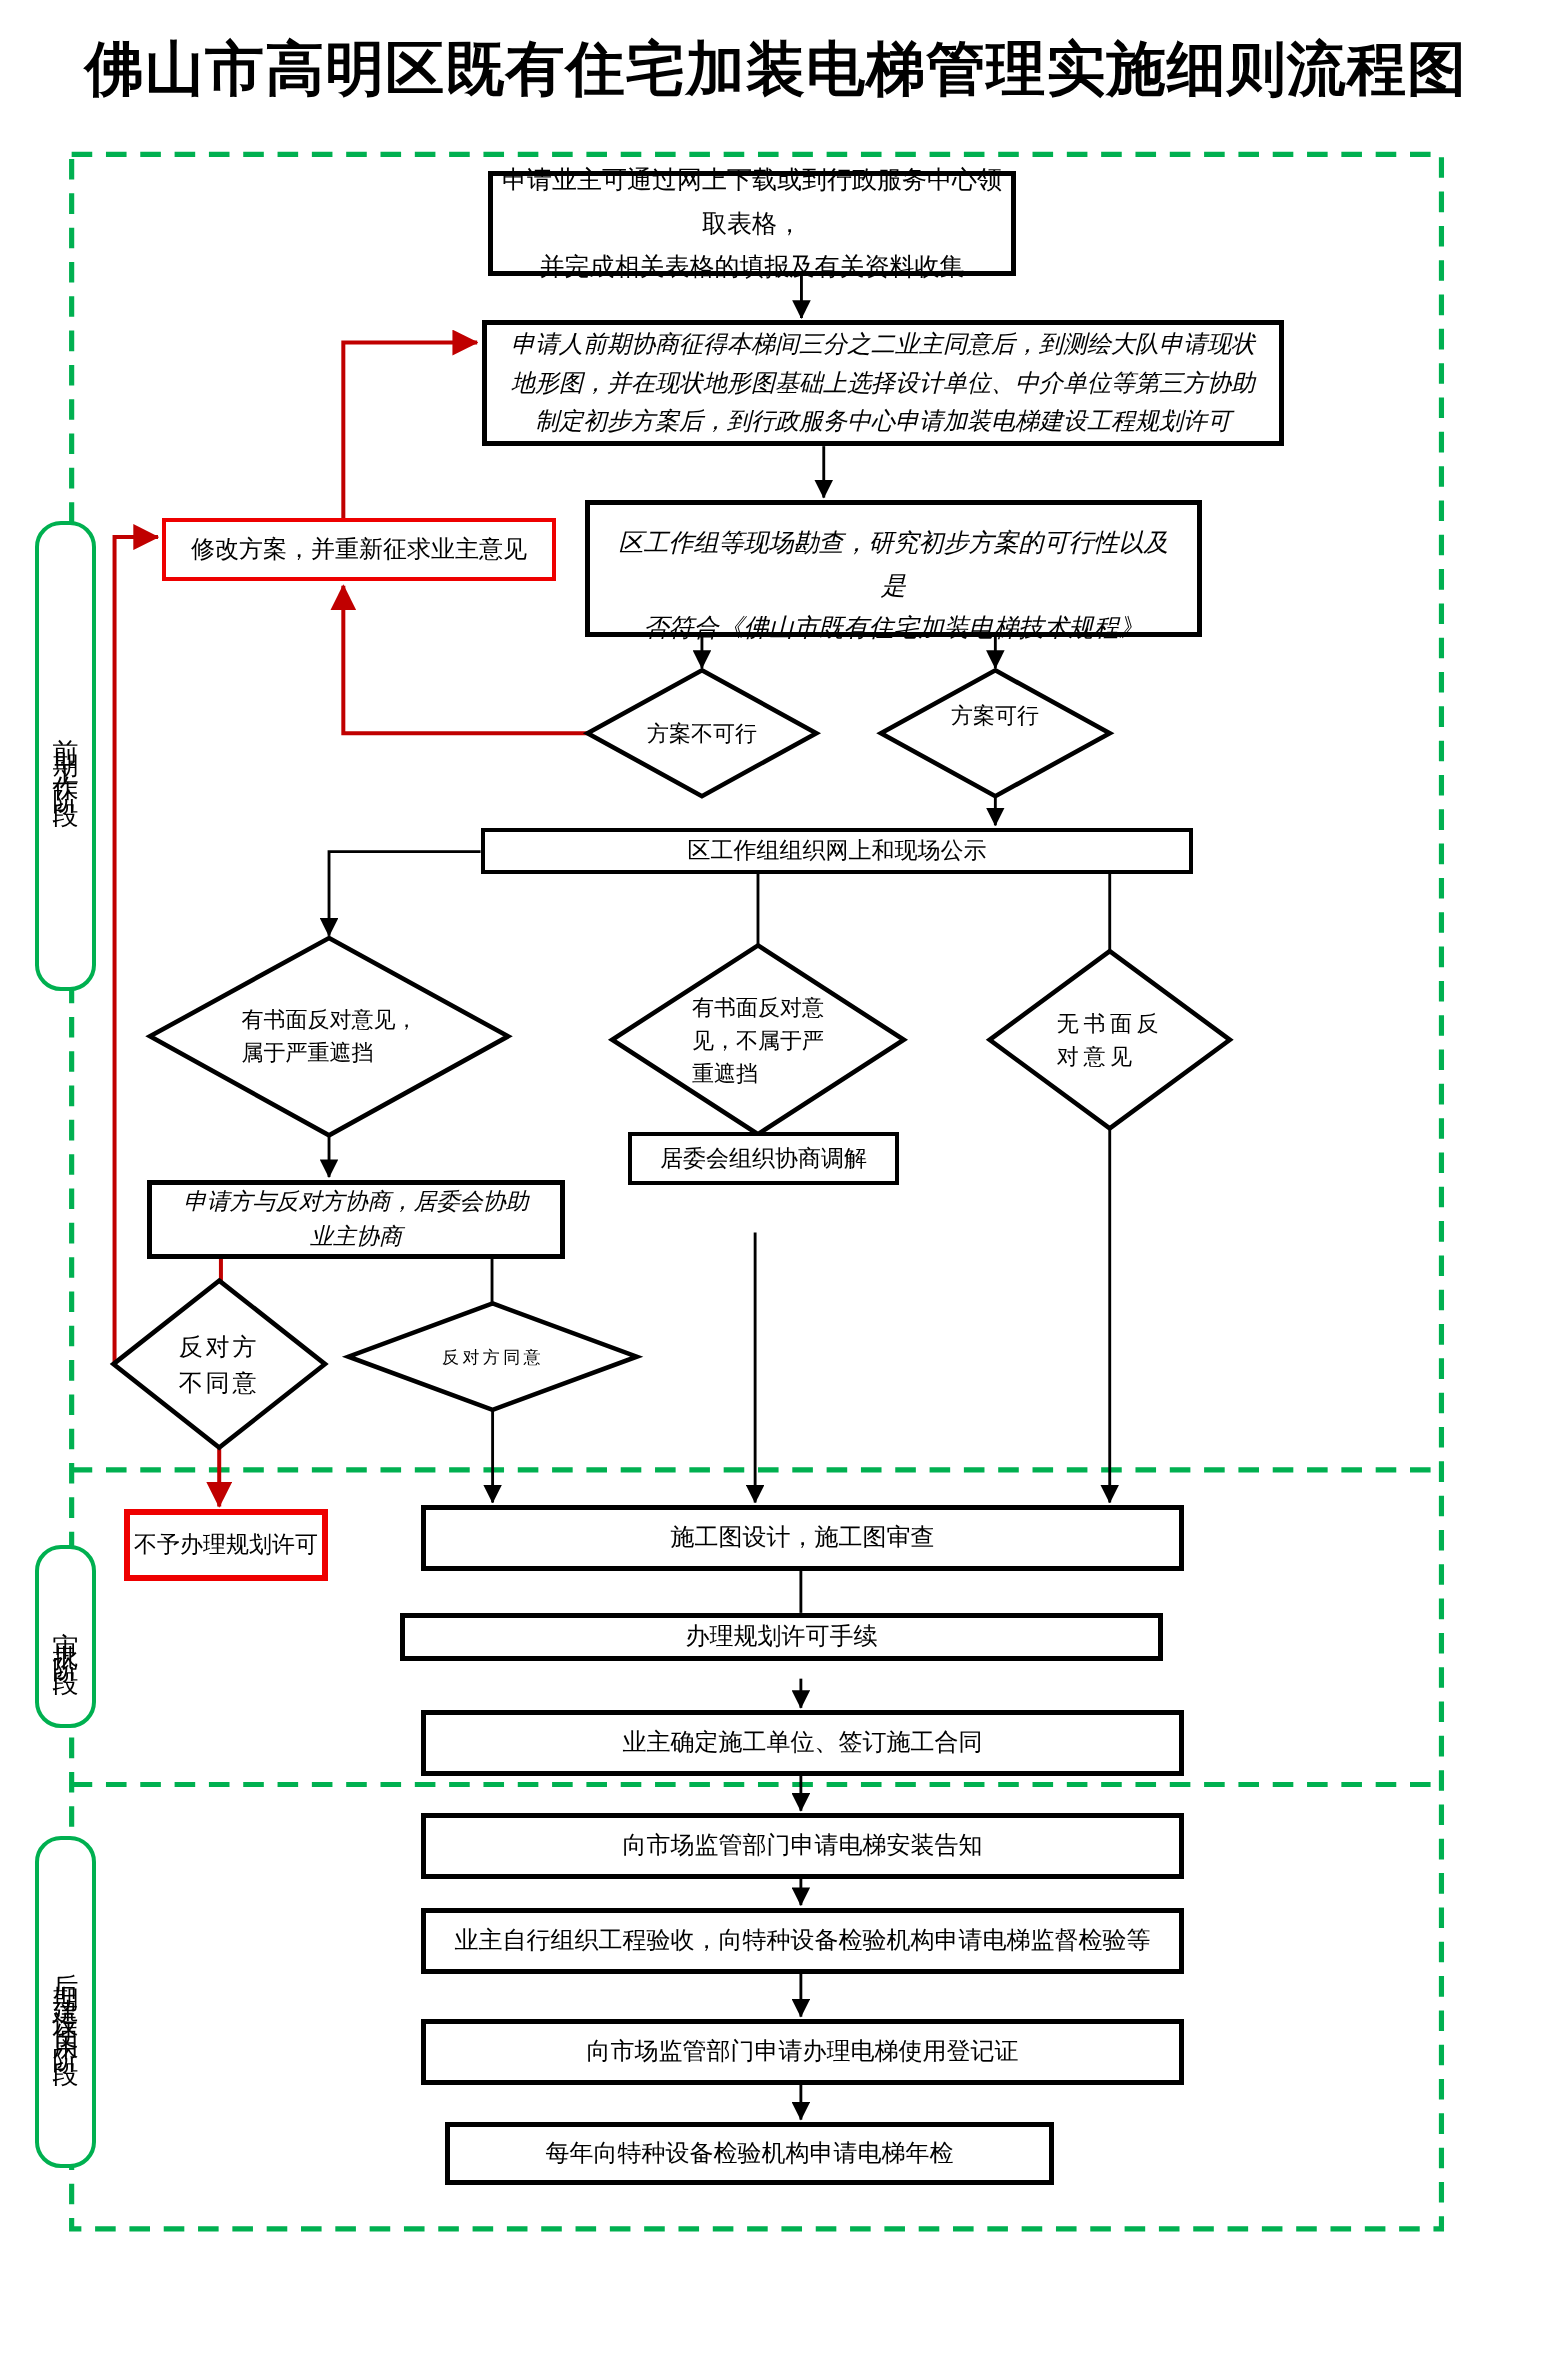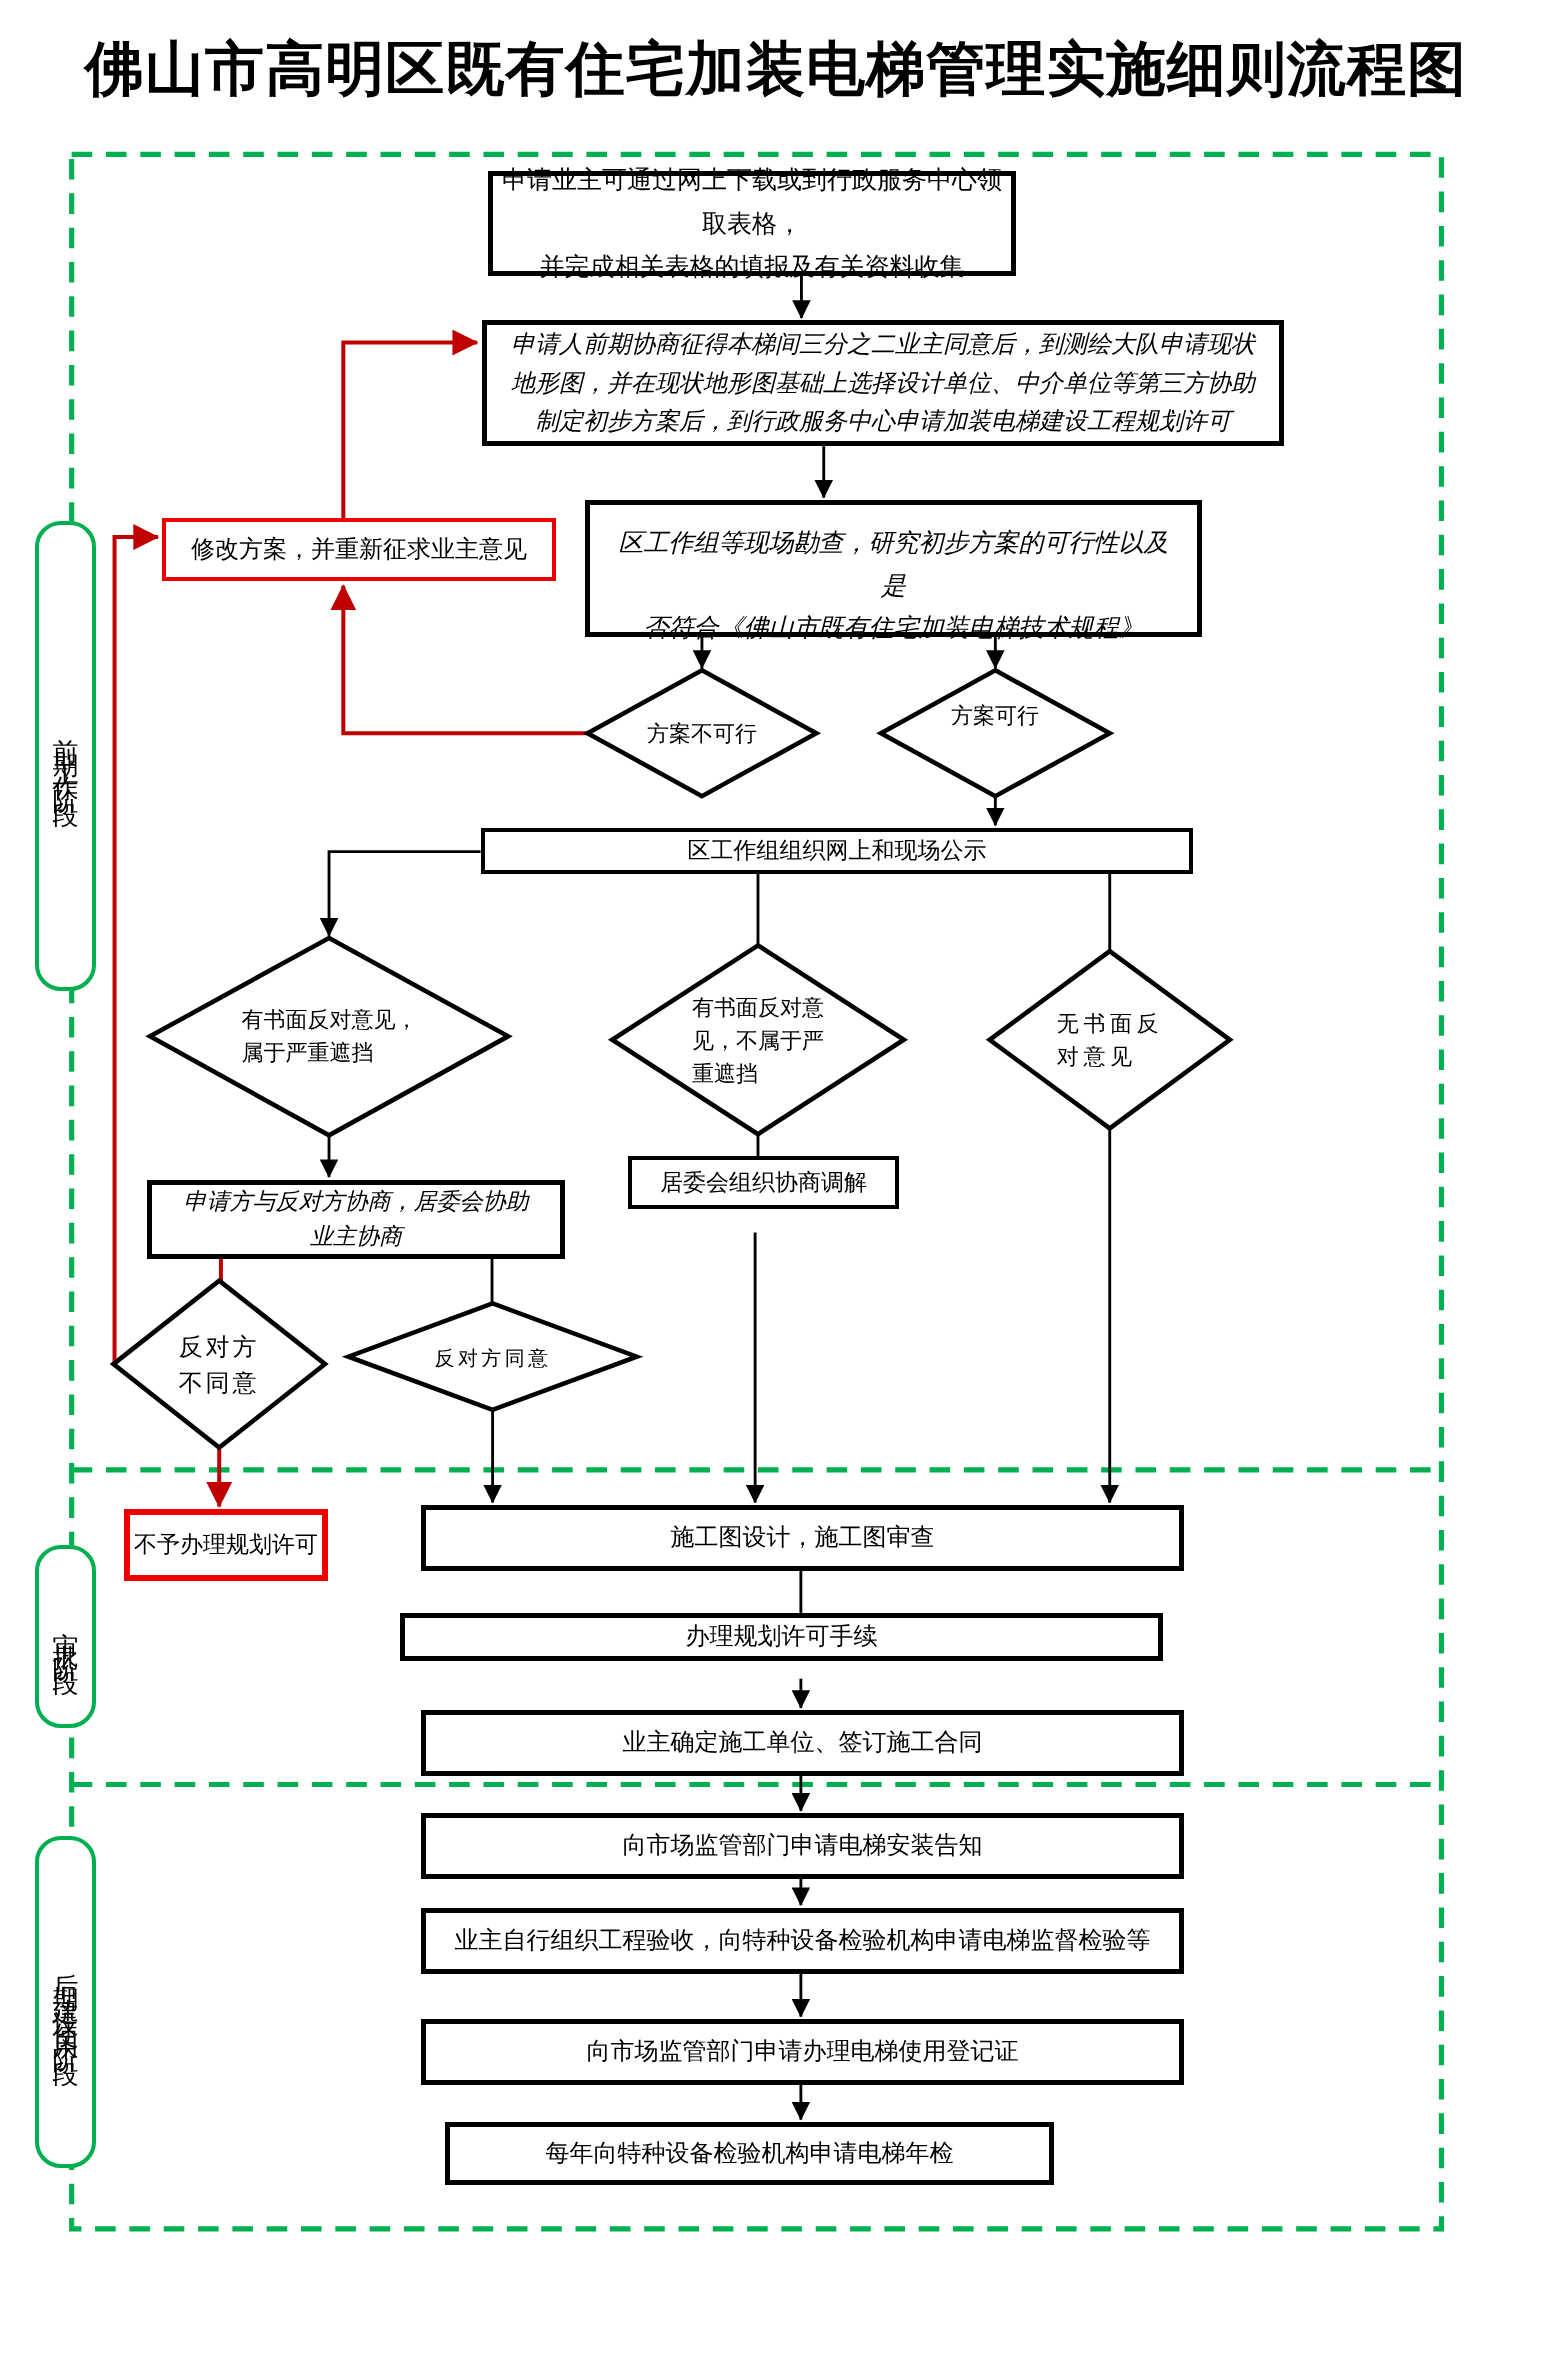--- a/index.html
+++ b/index.html
@@ -110,21 +110,21 @@
 
   <div class="box center" style="left:481px;top:828px;width:712px;height:46px;border-width:4.6px;font-size:23px;">
     <div>区工作组组织网上和现场公示</div>
   </div>
 
   <div class="box leftpad" style="left:147px;top:1180px;width:418px;height:79px;font-size:23px;line-height:1.5;">
     <div>申请方与反对方协商，居委会协助</div>
     <div>业主协商</div>
   </div>
 
-  <div class="box center" style="left:628px;top:1156px;width:271px;height:53px;border-width:4.6px;font-size:23px;">
+  <div class="box center" style="left:628px;top:1132px;width:271px;height:53px;border-width:4.6px;font-size:23px;">
     <div>居委会组织协商调解</div>
   </div>
 
   <div class="box center redbox" style="left:124px;top:1509px;width:204px;height:72px;border-width:6.3px;font-size:23px;">
     <div>不予办理规划许可</div>
   </div>
 
   <div class="box center" style="left:421px;top:1505px;width:763px;height:66px;">
     <div>施工图设计，施工图审查</div>
   </div>
@@ -177,18 +177,18 @@
       <div>无书面反</div>
       <div>对意见</div>
     </div>
   </div>
   <div class="dlabel" style="left:133px;top:1296px;width:172px;height:137px;font-size:24px;letter-spacing:2.9px;">
     <div class="inner">
       <div>反对方</div>
       <div>不同意</div>
     </div>
   </div>
-  <div class="dlabel" style="left:367px;top:1323px;width:252px;height:69px;font-size:20px;letter-spacing:3.4px;">
+  <div class="dlabel" style="left:367px;top:1323px;width:252px;height:69px;font-size:17px;letter-spacing:3.4px;">
     <div class="inner">反对方同意</div>
   </div>
 
 </div>
 
 
 </body></html>

